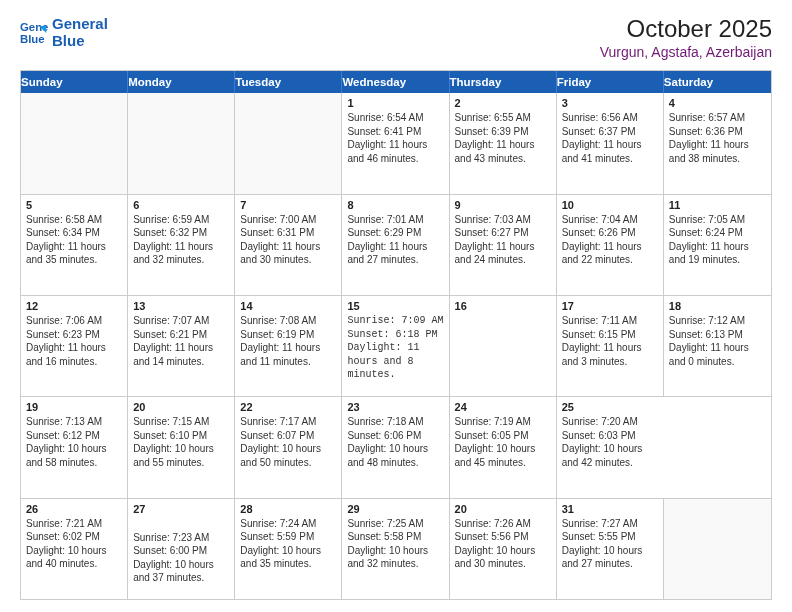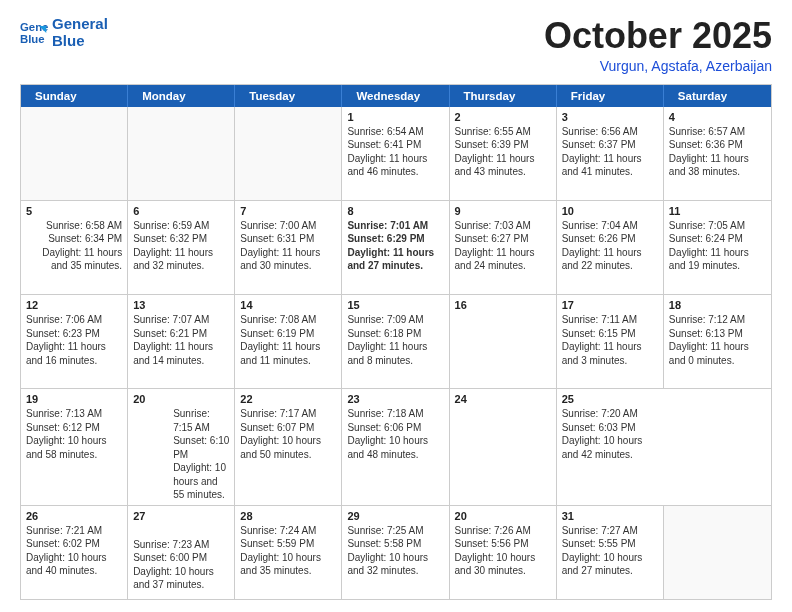--- a/index.html
+++ b/index.html
@@ -38,46 +38,46 @@
       color: #1a5fb4;
     }
     .logo-icon {
       width: 28px;
       height: 28px;
     }
     .title-block {
       text-align: right;
     }
     .month-title {
-      font-size: 36px;
-      font-weight: bold;
+      font-size: 24px;
+      font-weight: normal;
       color: #222;
       line-height: 1.1;
     }
     .subtitle {
       font-size: 14px;
-      color: #1d4ed8;
+      color: #701a75;
       margin-top: 2px;
     }
     .calendar {
       flex: 1;
       display: flex;
       flex-direction: column;
       border: 1px solid #ccc;
     }
     .cal-header {
       display: grid;
       grid-template-columns: repeat(7, 1fr);
       background: #1a5fb4;
     }
     .cal-header-cell {
       color: #fff;
       font-size: 11.5px;
       font-weight: bold;
-      padding: 5px 14px;
+      padding: 5px 0;
       text-align: left;
       border-right: 1px solid #3a7fd4;
     }
     .cal-header-cell:last-child { border-right: none; }
     .cal-body {
       flex: 1;
       display: flex;
       flex-direction: column;
     }
     .cal-row {
@@ -168,39 +168,39 @@
           <div class="cal-cell">
             <div class="day-num">4</div>
             <div class="cell-text" style="white-space: pre-line;">Sunrise: 6:57 AM
 Sunset: 6:36 PM
 Daylight: 11 hours and 38 minutes.</div>
           </div>
         </div>
         <div class="cal-row">
           <div class="cal-cell">
             <div class="day-num">5</div>
-            <div class="cell-text" style="white-space: pre-line; text-align: right;">Sunrise: 6:58 AM
+            <div class="cell-text" style="white-space: pre-line;">Sunrise: 6:58 AM
 Sunset: 6:34 PM
 Daylight: 11 hours and 35 minutes.</div>
           </div>
           <div class="cal-cell">
             <div class="day-num">6</div>
             <div class="cell-text" style="white-space: pre-line;">Sunrise: 6:59 AM
 Sunset: 6:32 PM
 Daylight: 11 hours and 32 minutes.</div>
           </div>
           <div class="cal-cell">
             <div class="day-num">7</div>
             <div class="cell-text" style="white-space: pre-line;">Sunrise: 7:00 AM
 Sunset: 6:31 PM
 Daylight: 11 hours and 30 minutes.</div>
           </div>
           <div class="cal-cell">
             <div class="day-num">8</div>
-            <div class="cell-text" style="white-space: pre-line; font-weight: bold;">Sunrise: 7:01 AM
+            <div class="cell-text" style="white-space: pre-line;">Sunrise: 7:01 AM
 Sunset: 6:29 PM
 Daylight: 11 hours and 27 minutes.</div>
           </div>
           <div class="cal-cell">
             <div class="day-num">9</div>
             <div class="cell-text" style="white-space: pre-line;">Sunrise: 7:03 AM
 Sunset: 6:27 PM
 Daylight: 11 hours and 24 minutes.</div>
           </div>
           <div class="cal-cell">
@@ -230,21 +230,21 @@
 Daylight: 11 hours and 14 minutes.</div>
           </div>
           <div class="cal-cell">
             <div class="day-num">14</div>
             <div class="cell-text" style="white-space: pre-line;">Sunrise: 7:08 AM
 Sunset: 6:19 PM
 Daylight: 11 hours and 11 minutes.</div>
           </div>
           <div class="cal-cell">
             <div class="day-num">15</div>
-            <div class="cell-text" style="white-space: pre-line;">Sunrise: 7:09 AM
+            <div class="cell-text" style="white-space: pre-line; font-family: Liberation Mono, monospace;">Sunrise: 7:09 AM
 Sunset: 6:18 PM
 Daylight: 11 hours and 8 minutes.</div>
           </div>
           <div class="cal-cell">
             <div class="day-num">16</div>
           </div>
           <div class="cal-cell">
             <div class="day-num">17</div>
             <div class="cell-text" style="white-space: pre-line;">Sunrise: 7:11 AM
 Sunset: 6:15 PM
@@ -259,38 +259,41 @@
         </div>
         <div class="cal-row">
           <div class="cal-cell">
             <div class="day-num">19</div>
             <div class="cell-text" style="white-space: pre-line;">Sunrise: 7:13 AM
 Sunset: 6:12 PM
 Daylight: 10 hours and 58 minutes.</div>
           </div>
           <div class="cal-cell">
             <div class="day-num">20</div>
-            <div class="cell-text" style="white-space: pre-line; margin-left: 40px;">Sunrise: 7:15 AM
+            <div class="cell-text" style="white-space: pre-line;">Sunrise: 7:15 AM
 Sunset: 6:10 PM
 Daylight: 10 hours and 55 minutes.</div>
           </div>
           <div class="cal-cell">
             <div class="day-num">22</div>
             <div class="cell-text" style="white-space: pre-line;">Sunrise: 7:17 AM
 Sunset: 6:07 PM
 Daylight: 10 hours and 50 minutes.</div>
           </div>
           <div class="cal-cell">
             <div class="day-num">23</div>
             <div class="cell-text" style="white-space: pre-line;">Sunrise: 7:18 AM
 Sunset: 6:06 PM
 Daylight: 10 hours and 48 minutes.</div>
           </div>
           <div class="cal-cell">
             <div class="day-num">24</div>
+            <div class="cell-text" style="white-space: pre-line;">Sunrise: 7:19 AM
+Sunset: 6:05 PM
+Daylight: 10 hours and 45 minutes.</div>
           </div>
           <div class="cal-cell">
             <div class="day-num">25</div>
             <div class="cell-text" style="white-space: pre-line;">Sunrise: 7:20 AM
 Sunset: 6:03 PM
 Daylight: 10 hours and 42 minutes.</div>
           </div>
         </div>
         <div class="cal-row">
           <div class="cal-cell">

